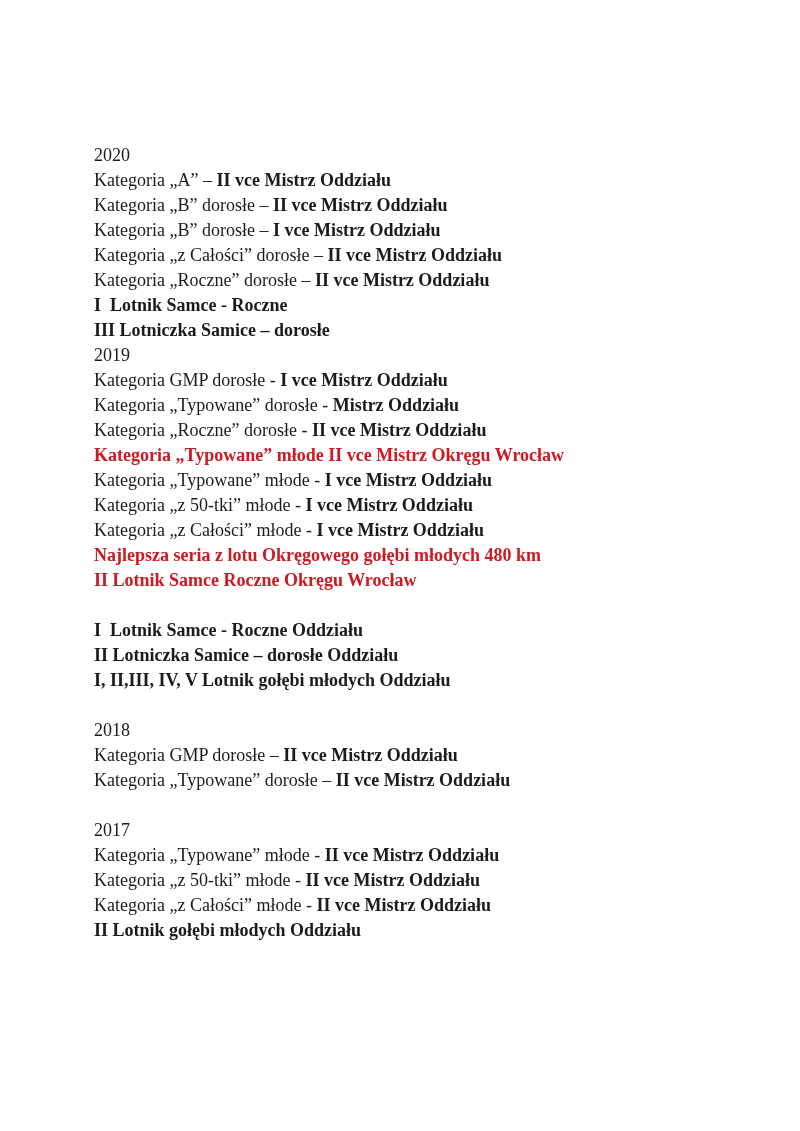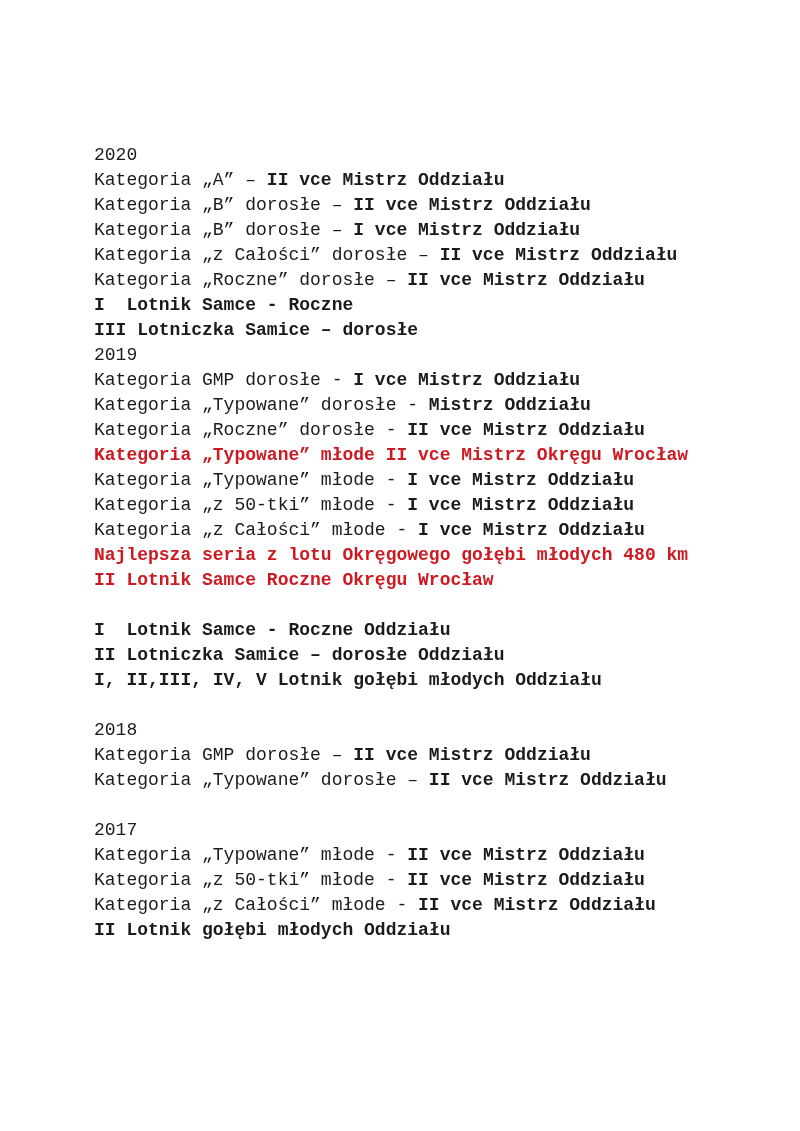--- a/index.html
+++ b/index.html
@@ -16,21 +16,21 @@
     width: 800px;
     height: 1131px;
     background: var(--page-bg);
     overflow: hidden;
   }
   .page {
     position: relative;
     width: 800px;
     height: 808px;
     background: var(--page-bg);
-    font-family: Liberation Mono, monospace;
+    font-family: Liberation Serif, serif;
     font-size: 18px;
     line-height: 25px;
     color: var(--text-color);
   }
   .doc {
     position: absolute;
     top: 143px;
     left: 94px;
     right: 40px;
     white-space: pre-wrap;

